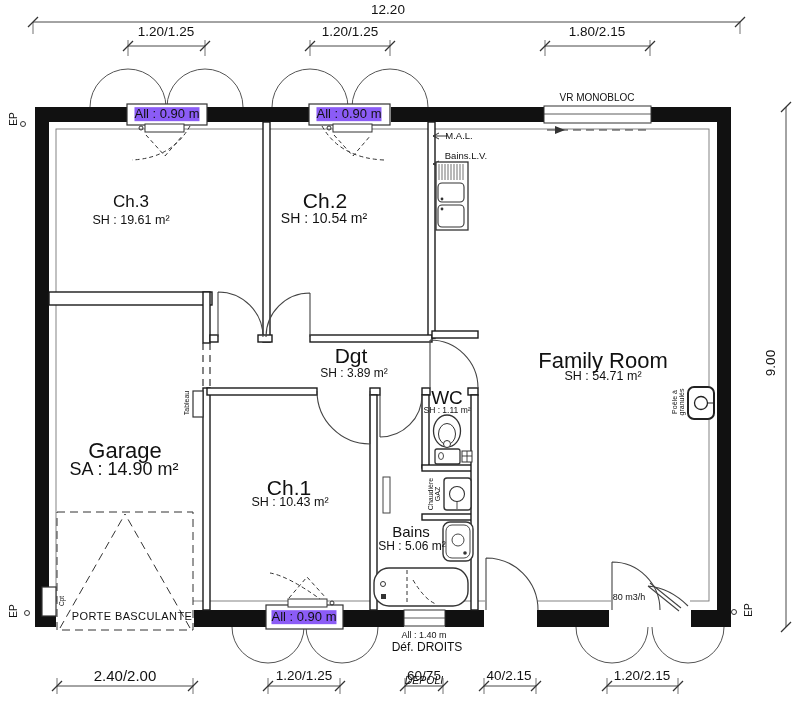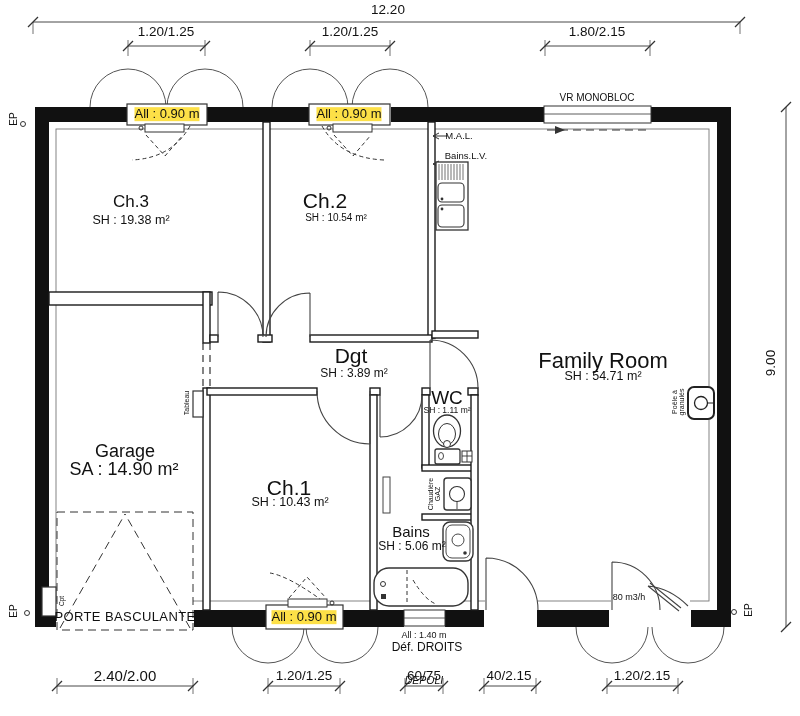--- a/index.html
+++ b/index.html
@@ -3,21 +3,21 @@
 <meta charset="utf-8">
 <style>
   * { margin:0; padding:0; box-sizing:border-box; }
   html,body { background:#fff; }
   body { width:800px; height:716px; position:relative; overflow:hidden;
          font-family:"Liberation Sans", sans-serif; color:#111; }
   #plan-svg { position:absolute; left:0; top:0; }
   .lbl { position:absolute; transform:translate(-50%,-50%); white-space:nowrap;
          color:#111; line-height:1.05; text-align:center; }
   .rot { transform:translate(-50%,-50%) rotate(-90deg); }
-  .boxed { background:#fde047; }
+  .boxed { background:#8b5cf6; }
   .it { font-style:italic;margin-top:22px; }
   .caps { letter-spacing:.4px; }
 </style>
 </head>
 <body>
 
 <svg id="plan-svg" width="800" height="716" viewBox="0 0 800 716">
 
   <g>
     <rect x="56" y="129" width="653" height="472" fill="none" stroke="#777" stroke-width="0.9"></rect>
@@ -246,42 +246,42 @@
 <div class="lbl" style="left:597px;top:98px;font-size:10px">VR MONOBLOC</div>
 <div class="lbl" style="left:424px;top:636px;font-size:9px">All : 1.40 m</div>
 <div class="lbl" style="left:427px;top:647px;font-size:12px">Déf. DROITS</div>
 <div class="lbl it" style="left:424px;top:659px;font-size:10.5px">DEPOLI</div>
 
 <div class="lbl rot" style="left:14px;top:119px;font-size:10px">EP</div>
 <div class="lbl rot" style="left:14px;top:611px;font-size:10px">EP</div>
 <div class="lbl rot" style="left:749px;top:610px;font-size:10px">EP</div>
 
 <div class="lbl" style="left:131px;top:202px;font-size:17px">Ch.3</div>
-<div class="lbl" style="left:131px;top:221px;font-size:12.5px">SH : 19.38 m²</div>
+<div class="lbl" style="left:131px;top:221px;font-size:12.5px">SH : 19.61 m²</div>
 <div class="lbl" style="left:325px;top:201px;font-size:21px">Ch.2</div>
-<div class="lbl" style="left:336px;top:218px;font-size:10px">SH : 10.54 m²</div>
+<div class="lbl" style="left:324px;top:218px;font-size:14px">SH : 10.54 m²</div>
 <div class="lbl" style="left:603px;top:361px;font-size:22px">Family Room</div>
 <div class="lbl" style="left:603px;top:377px;font-size:12.5px">SH : 54.71 m²</div>
 <div class="lbl" style="left:351px;top:356px;font-size:21px">Dgt</div>
 <div class="lbl" style="left:354px;top:373px;font-size:12px">SH : 3.89 m²</div>
 <div class="lbl" style="left:447px;top:398px;font-size:19px">WC</div>
 <div class="lbl" style="left:447px;top:410px;font-size:8.5px">SH : 1.11 m²</div>
-<div class="lbl" style="left:125px;top:451px;font-size:18px">Garage</div>
+<div class="lbl" style="left:125px;top:451px;font-size:22px">Garage</div>
 <div class="lbl" style="left:124px;top:469px;font-size:18px">SA : 14.90 m²</div>
 <div class="lbl" style="left:289px;top:488px;font-size:21px">Ch.1</div>
 <div class="lbl" style="left:290px;top:503px;font-size:12.5px">SH : 10.43 m²</div>
 <div class="lbl" style="left:411px;top:532px;font-size:15px">Bains</div>
 <div class="lbl" style="left:412px;top:546px;font-size:12px">SH : 5.06 m²</div>
 
 <div class="lbl" style="left:459px;top:136px;font-size:9.5px">M.A.L.</div>
 <div class="lbl" style="left:466px;top:156px;font-size:9.5px">Bains.L.V.</div>
 <div class="lbl rot" style="left:187px;top:403px;font-size:7px">Tableau</div>
 <div class="lbl rot" style="left:434px;top:494px;font-size:7px">
   <span style="display:block">Chaudière</span>
   <span style="display:block">GAZ</span>
 </div>
 <div class="lbl rot" style="left:678px;top:402px;font-size:7px">
   <span style="display:block">Poêle à</span>
   <span style="display:block">granulés</span>
 </div>
 <div class="lbl rot" style="left:62px;top:601px;font-size:6.5px">Cpt</div>
-<div class="lbl caps" style="left:125px;top:617px;font-size:13px">PORTE BASCULANTE</div>
+<div class="lbl caps" style="left:132px;top:617px;font-size:11px">PORTE BASCULANTE</div>
 <div class="lbl" style="left:629px;top:598px;font-size:9px">80 m3/h</div>
 
 </body></html>

